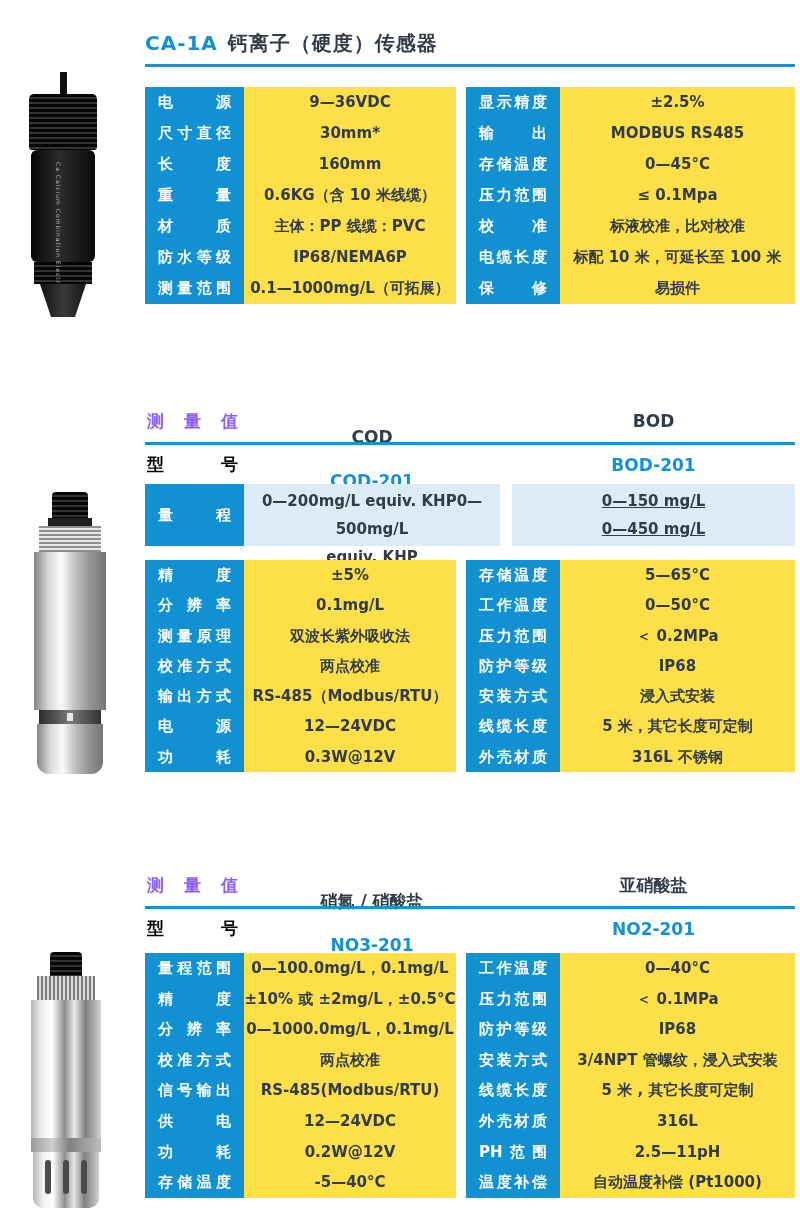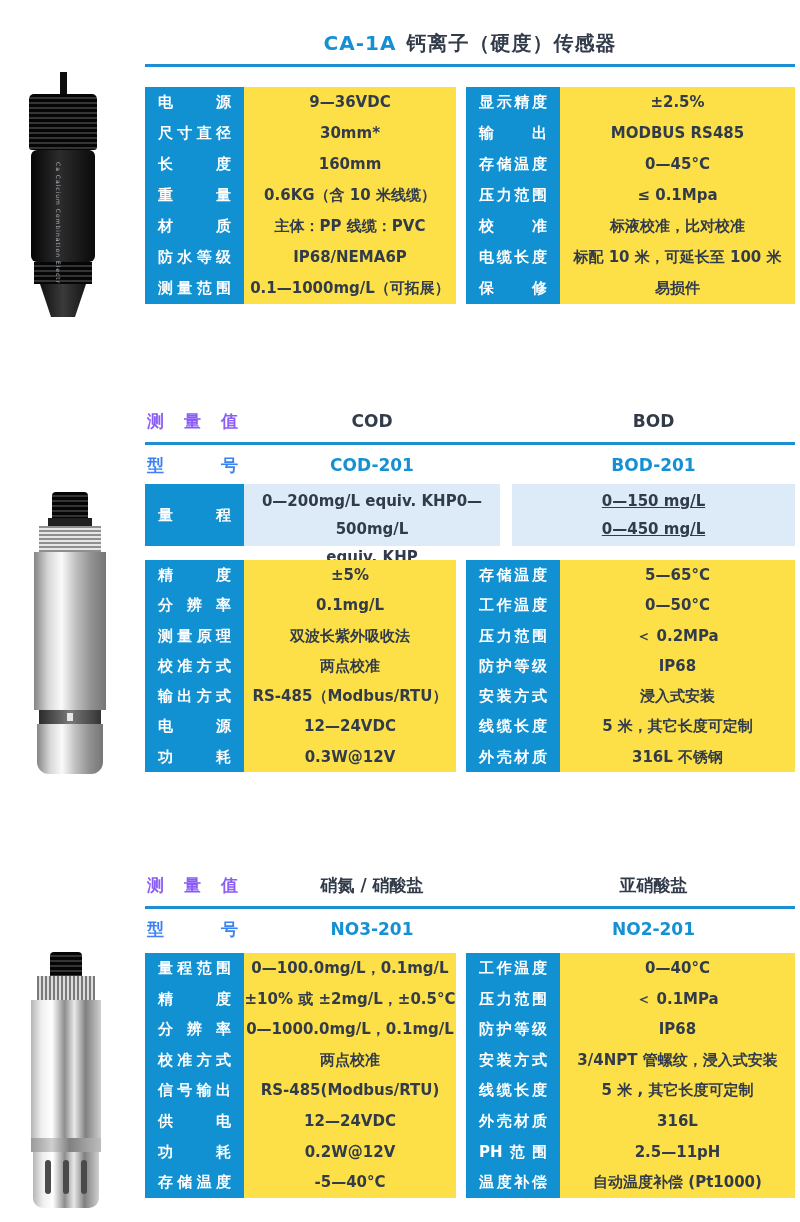--- a/index.html
+++ b/index.html
@@ -5,30 +5,30 @@
   * { margin:0; padding:0; box-sizing:border-box; }
   body { background:#fff; }
   .page {
     position:relative; width:800px; height:1222px; background:#ffffff;
     font-family:"DejaVu Sans","Liberation Sans",sans-serif; overflow:hidden;
     color:#313b4a;
   }
   .abs { position:absolute; }
 
   
-  .title { left:145px; top:30px; width:650px; text-align:center; font-size:20px; font-weight:bold; color:#313b4a; letter-spacing:1px; }
+  .title { left:145px; top:30px; width:650px; text-align:left; font-size:20px; font-weight:bold; color:#313b4a; letter-spacing:1px; }
   .title .model { color:#1590d2; margin-right:10px; }
   .rule { left:145px; width:650px; height:3px; background:#1e8ed3; }
 
   .hdr-row { left:145px; width:650px; height:26px; font-size:17px; font-weight:600; }
   .hdr-label { position:absolute; left:0; top:0; width:99px; padding:0 6px 0 2px;
                text-align:justify; text-align-last:justify; color:#8b5cf6; line-height:26px; }
-  .hdr-c1 { position:absolute; left:99px; top:0; width:256px; text-align:center; line-height:26px; }
+  .hdr-c1 { position:absolute; left:99px; top:16px; width:256px; text-align:center; line-height:26px; }
   .hdr-c2 { position:absolute; left:367px; top:0; width:283px; text-align:center; line-height:26px; }
-  .model-row .hdr-label { color:#3b82f6; }
+  .model-row .hdr-label { color:#000000;font-family:Liberation Serif, serif; }
   .model-row .hdr-c1, .model-row .hdr-c2 { color:#1590d2; font-weight:bold; }
 
   
   .half { display:flex; flex-direction:column; }
   .spec-row { display:flex; height:var(--rh,31px); }
   .cell { font-size:15px; font-weight:600; }
   .cell.label {
     width:var(--lw,99px); background:#1191d2; color:#ffffff; flex:none;
     line-height:var(--rh,31px); padding:0 13px;
     text-align:justify; text-align-last:justify; white-space:nowrap; overflow:hidden;

